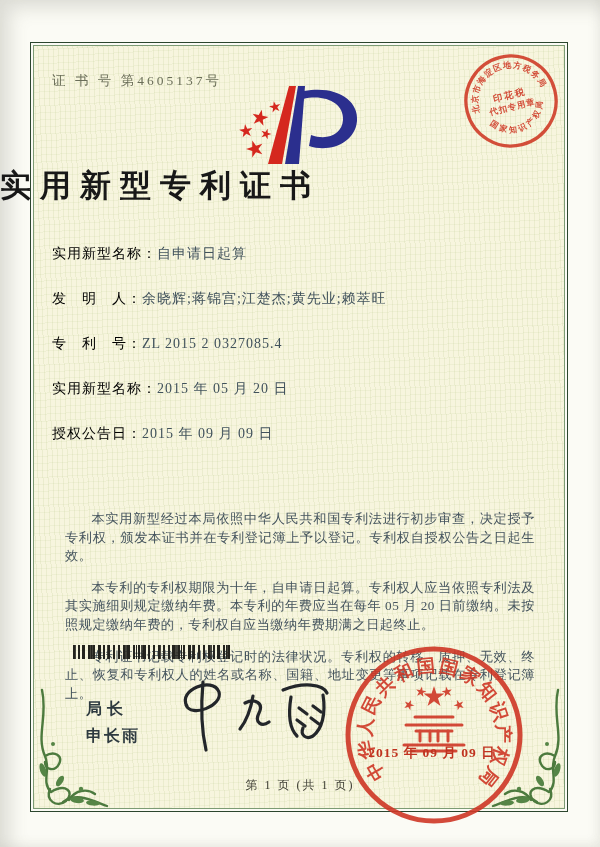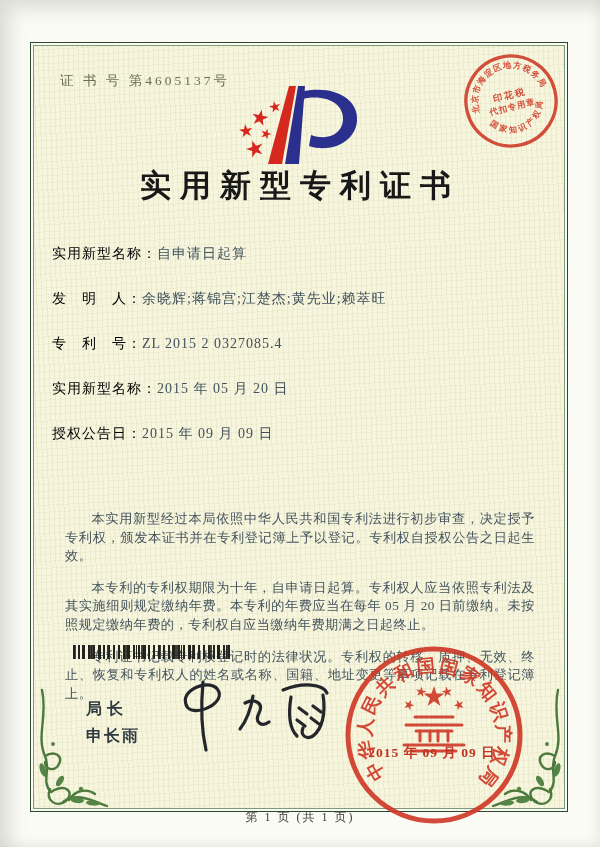--- a/index.html
+++ b/index.html
@@ -15,31 +15,31 @@
     border:1.5px solid #2c462e; z-index:1;
   }
   .frame-inner {
     position:absolute; inset:2px; border:1px solid #7d9b74;
     background-color:#f7f5de;
     background-image:
       repeating-linear-gradient(88deg, rgba(173,190,120,0.16) 0 1px, rgba(255,255,255,0) 1px 5px),
       repeating-linear-gradient(-3deg, rgba(160,185,110,0.10) 0 1px, rgba(255,255,255,0) 1px 7px);
   }
   .cert-no {
-    position:absolute; left:60px; top:72px; z-index:3;
+    position:absolute; left:52px; top:72px; z-index:3;
     font-size:13.5px; letter-spacing:3px; color:#6a6e58;
   }
   .tax-seal {
     position:absolute; left:462px; top:52px; width:98px; height:98px; z-index:4;
     transform:rotate(-14deg); opacity:0.92;
   }
   .logo { position:absolute; left:230px; top:84px; width:140px; height:84px; z-index:3; }
   .title {
     position:absolute; left:0; top:165px; width:600px; z-index:3;
-    text-align:center; font-size:31px; font-weight:bold; letter-spacing:9px; color:#181818;
+    text-align:left; font-size:31px; font-weight:bold; letter-spacing:9px; color:#181818;
   }
   .fields { position:absolute; left:52px; top:244px; width:470px; z-index:3; }
   .field-row { margin-bottom:25px; font-size:14px; line-height:20px; color:#41525c; letter-spacing:1px; white-space:nowrap; }
   .field-row .lab { color:#000000; }
   .body-text {
     position:absolute; left:52px; top:497px; width:496px; z-index:3;
     font-size:13.2px; line-height:18.6px; text-align:justify; color:#45545e; letter-spacing:0.5px;
   }
   .body-text p { margin:13px; text-indent:2em; }
   .barcode {
@@ -55,21 +55,21 @@
   .official-seal { position:absolute; left:342px; top:643px; width:184px; height:184px; z-index:5; opacity:0.9; }
   .seal-date {
     position:absolute; left:350px; top:744px; width:164px; z-index:6; text-align:center;
     color:#c03320; font-size:13.5px; font-weight:bold; letter-spacing:1px;
   }
   .flourish { position:absolute; width:78px; height:124px; z-index:2; }
   .flourish.left  { left:33px;  top:688px; }
   .flourish.right { left:489px; top:688px; transform:scaleX(-1); }
   .footer-page {
     position:absolute; left:0; top:777px; width:600px; z-index:3;
-    text-align:center; font-size:12px; letter-spacing:2px; color:#3d3d33;margin-top:32px;
+    text-align:center; font-size:12px; letter-spacing:2px; color:#3d3d33;
   }
 </style>
 </head>
 <body>
 
 <div id="root">
 
   <div class="frame">
     <div class="frame-inner"></div>
   </div>

